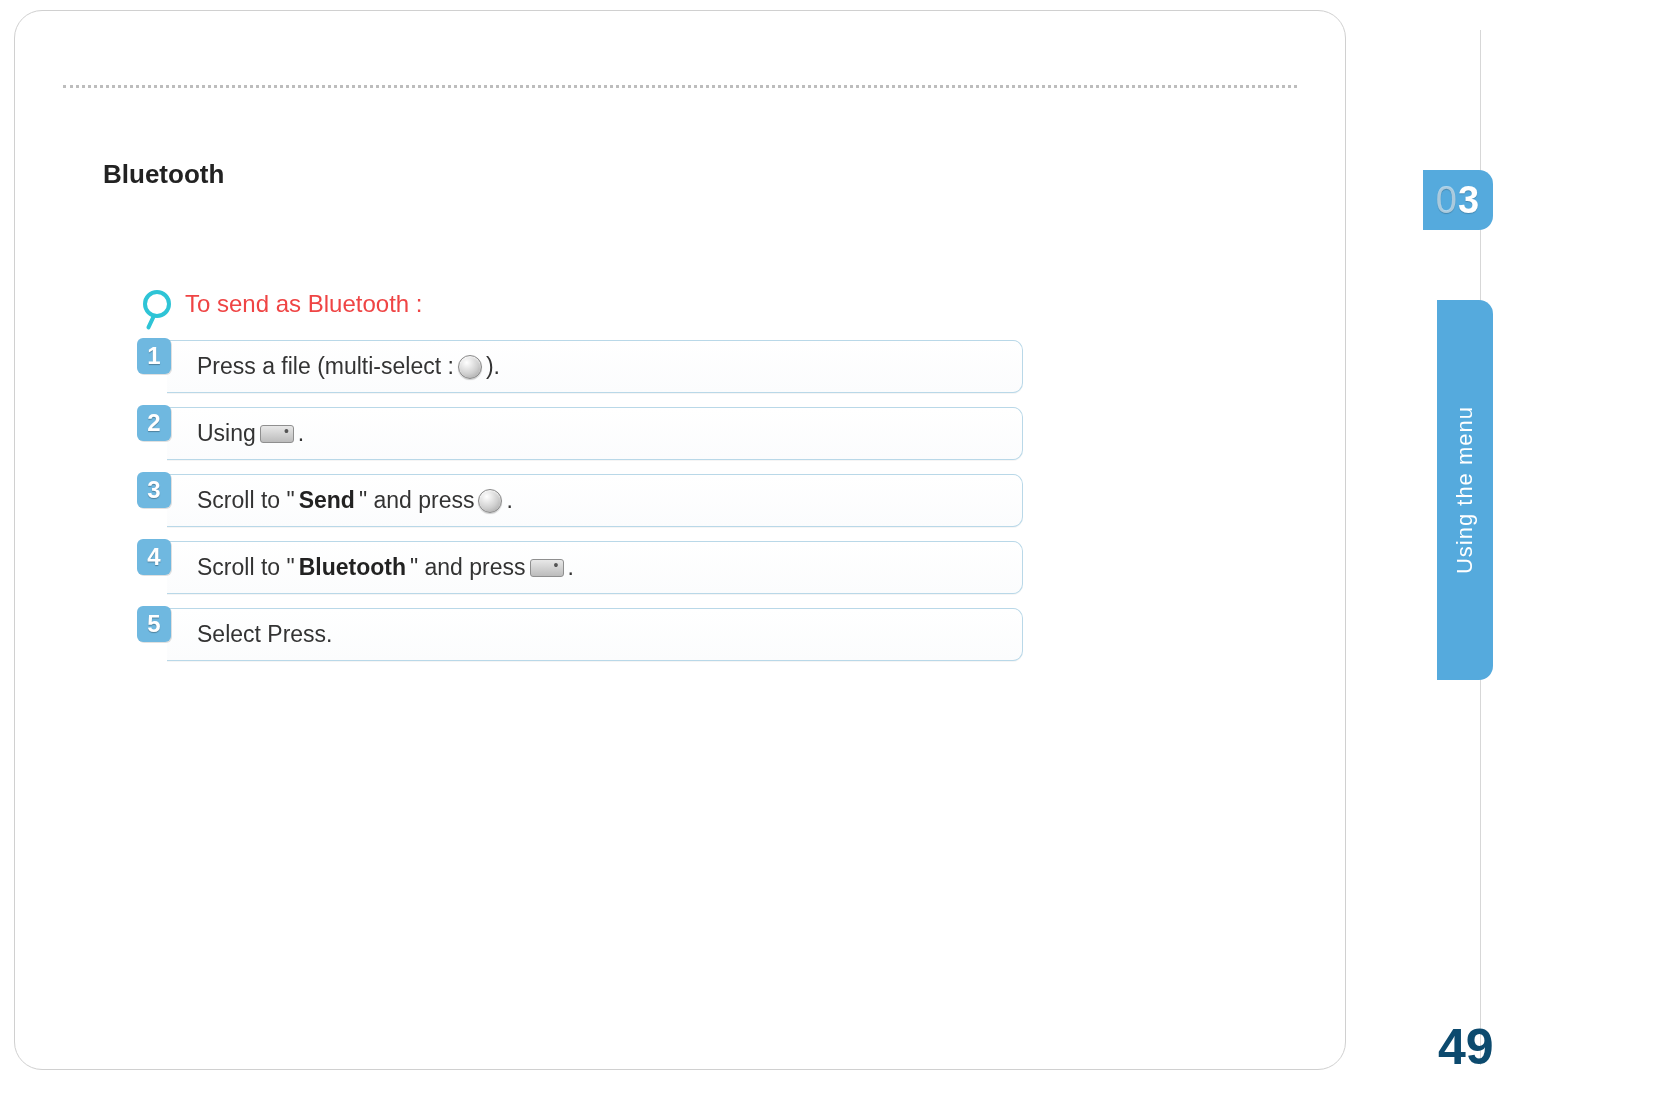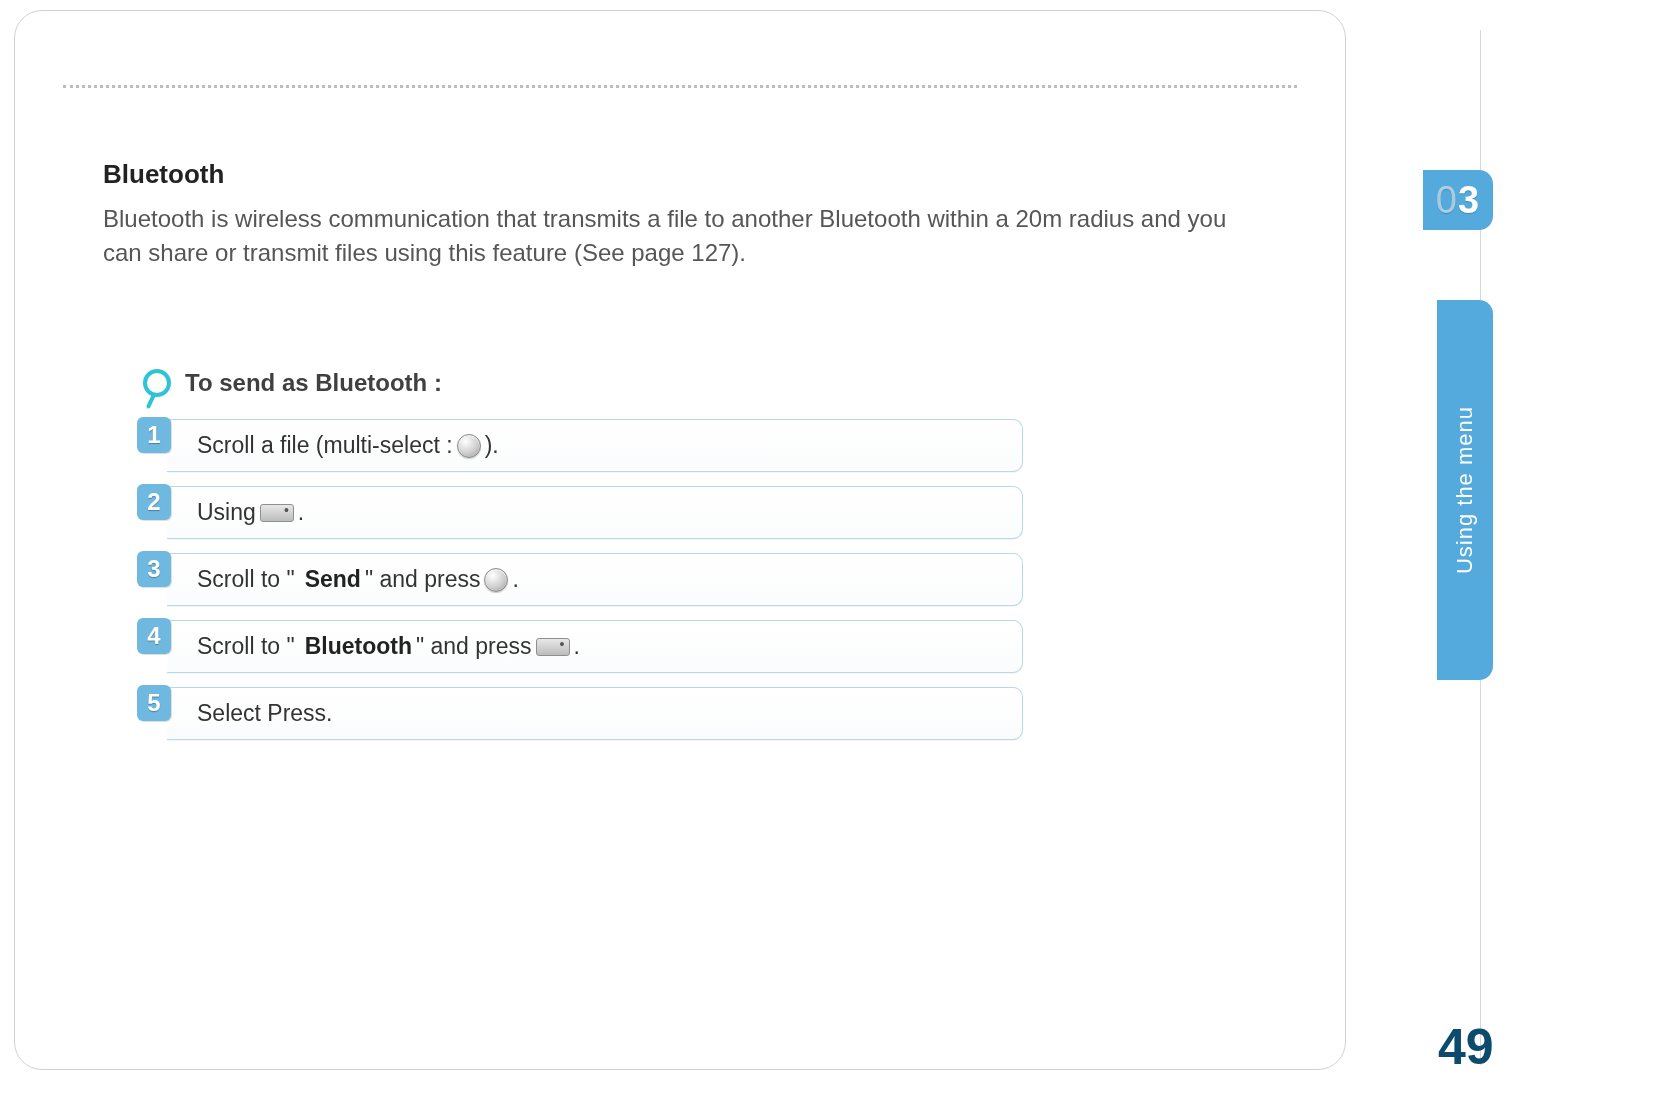--- a/index.html
+++ b/index.html
@@ -55,22 +55,22 @@
     content: "";
     position: absolute;
     left: 2px; bottom: -16px;
     width: 4px; height: 16px;
     background: #2ec4d6;
     transform: rotate(25deg);
     border-radius: 2px;
   }
   .procedure-title {
     font-size: 24px;
-    font-weight: bold;
-    color: #404040;
+    font-weight: normal;
+    color: #ef4444;
   }
   .step {
     position: relative;
     margin-bottom: 14px;
   }
   .step-num {
     position: absolute;
     left: -6px; top: -2px;
     width: 34px; height: 36px;
     background: #6fb8e0;
@@ -175,42 +175,41 @@
   }
   .page-number {
     position: absolute;
     left: 1438px;
     top: 1018px;
     font-size: 50px;
     font-weight: bold;
     color: #0c4a6e;
     font-family: Arial, sans-serif;
   }
-  b.inline { font-weight: bold; color:#222;margin-left:6px; }
+  b.inline { font-weight: bold; color:#222; }
 </style>
 </head>
 <body>
 
 <div class="page">
   <div class="dotted-rule"></div>
 
   <div class="content">
     <div class="section-title">Bluetooth</div>
-    <div class="intro">Bluetooth is wireless communication that transmits a file to another Bluetooth within a 20m radius and you can share or transmit files using this feature (See page 127).</div>
 
     <div class="procedure">
       <div class="bubble-row">
         <span class="bubble"></span>
         <span class="procedure-title">To send as Bluetooth :</span>
       </div>
 
       <div class="step">
         <div class="step-num">1</div>
         <div class="step-box">
-          <span>Scroll a file (multi-select : </span>
+          <span>Press a file (multi-select : </span>
           <span class="round-btn"></span>
           <span>).</span>
         </div>
       </div>
 
       <div class="step">
         <div class="step-num">2</div>
         <div class="step-box">
           <span>Using </span>
           <span class="soft-key"></span>

